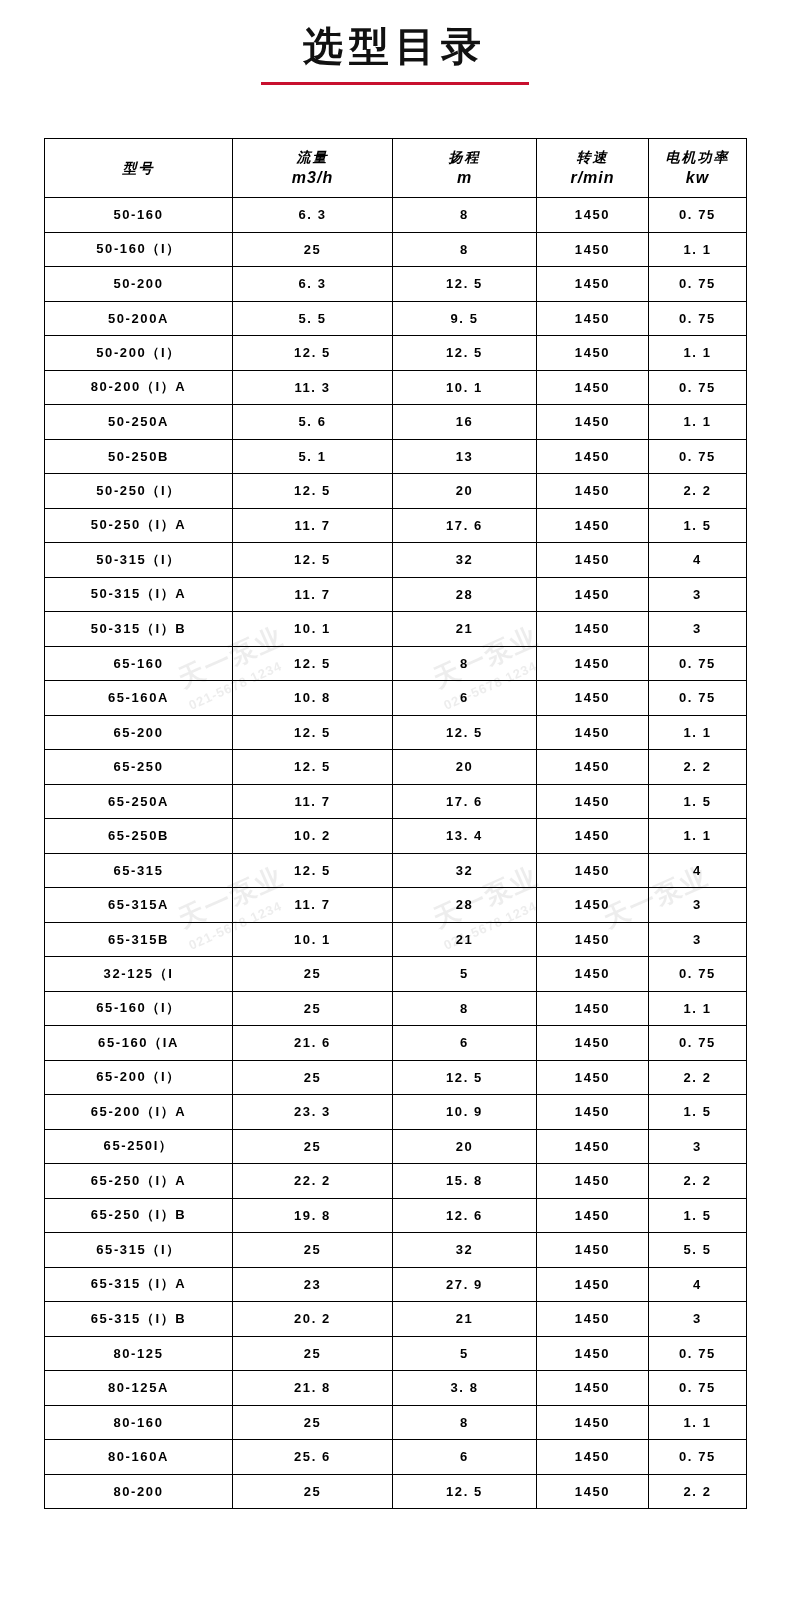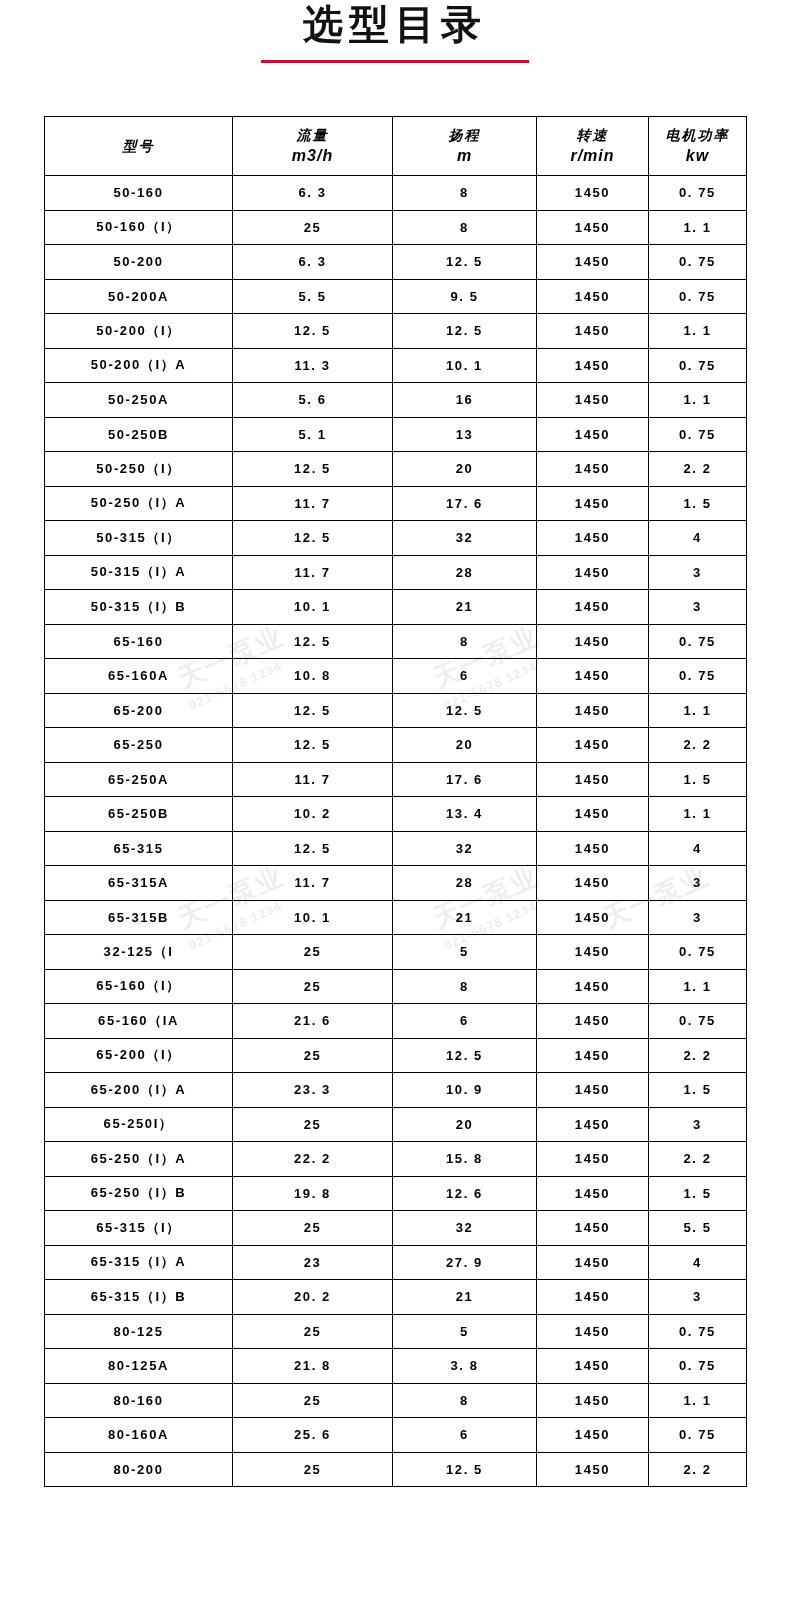--- a/index.html
+++ b/index.html
@@ -14,20 +14,21 @@
     color: #000000;
   }
   .page {
     position: relative;
     width: 790px;
     min-height: 1600px;
     background: #ffffff;
     overflow: hidden;
   }
   .title-block {
+    padding-top: 22px;
     text-align: center;
   }
   .page-title {
     font-family: "Liberation Sans", sans-serif;
     font-size: 40px;
     font-weight: bold;
     letter-spacing: 6px;
     color: #111111;
     line-height: 1.2;
   }
@@ -189,21 +190,21 @@
               <td>0. 75</td>
             </tr>
             <tr>
               <td>50-200（I）</td>
               <td>12. 5</td>
               <td>12. 5</td>
               <td>1450</td>
               <td>1. 1</td>
             </tr>
             <tr>
-              <td>50-200（I）A</td>
+              <td>80-200（I）A</td>
               <td>11. 3</td>
               <td>10. 1</td>
               <td>1450</td>
               <td>0. 75</td>
             </tr>
             <tr>
               <td>50-250A</td>
               <td>5. 6</td>
               <td>16</td>
               <td>1450</td>

